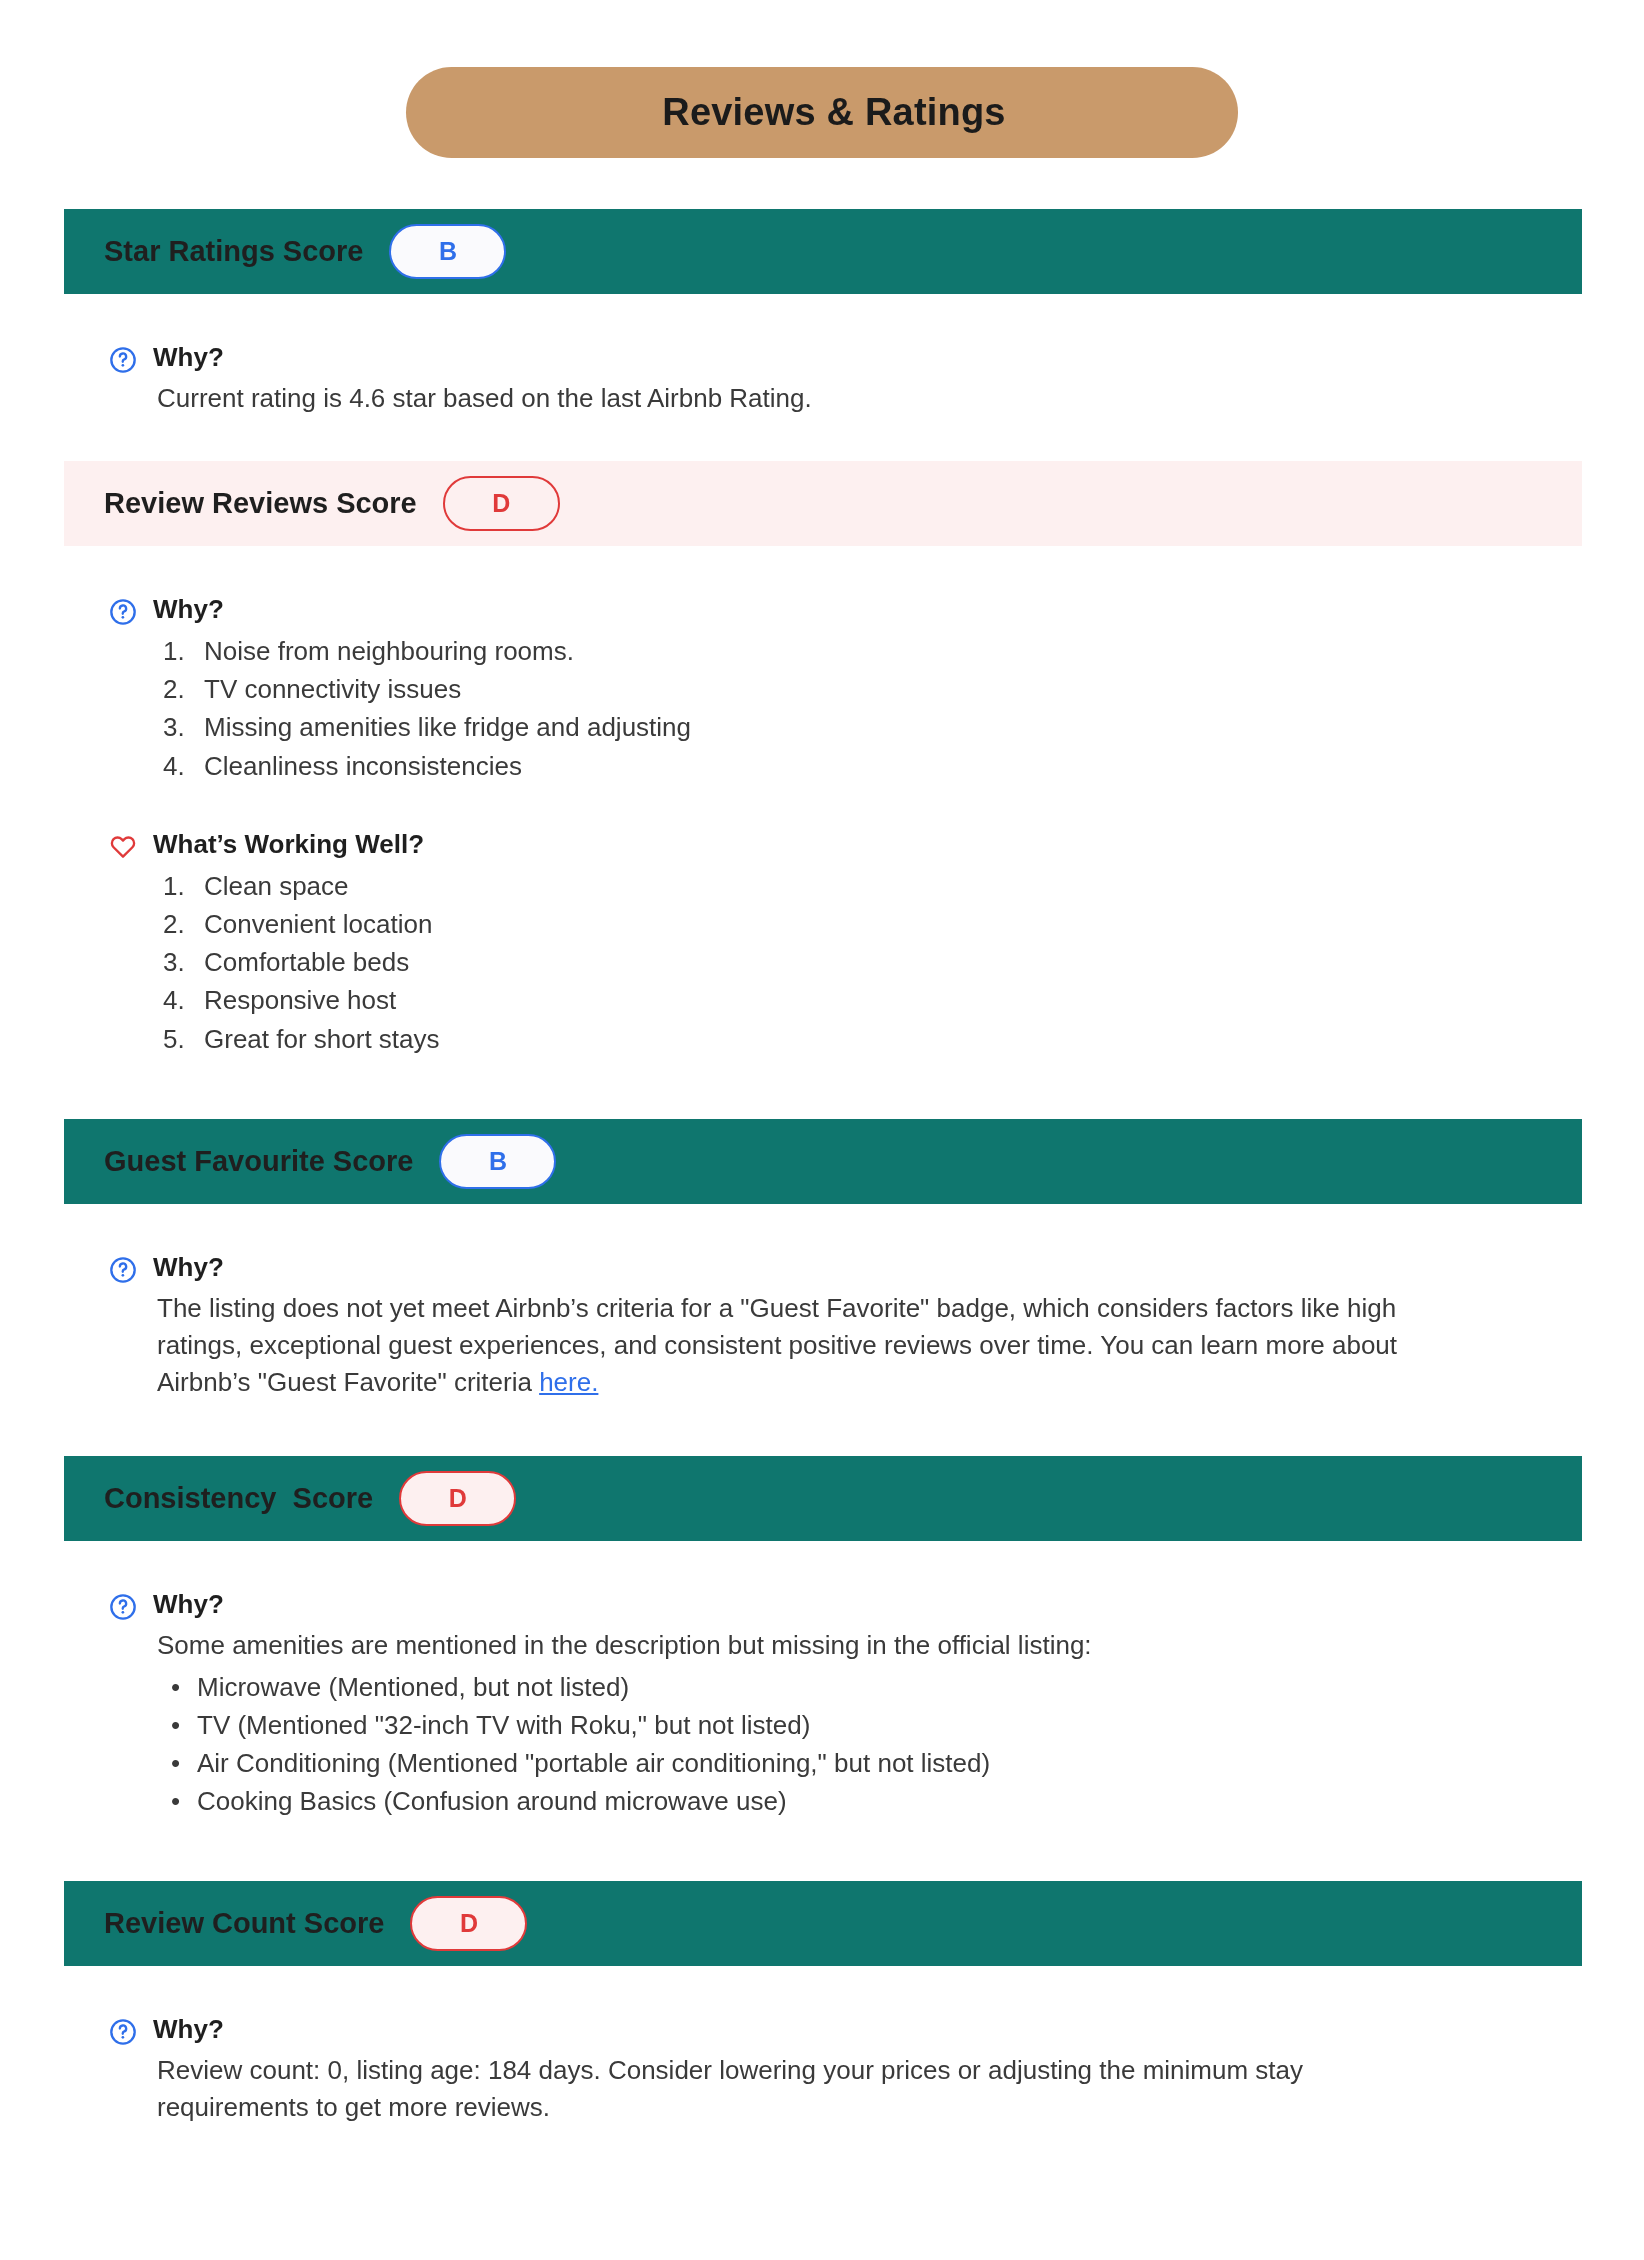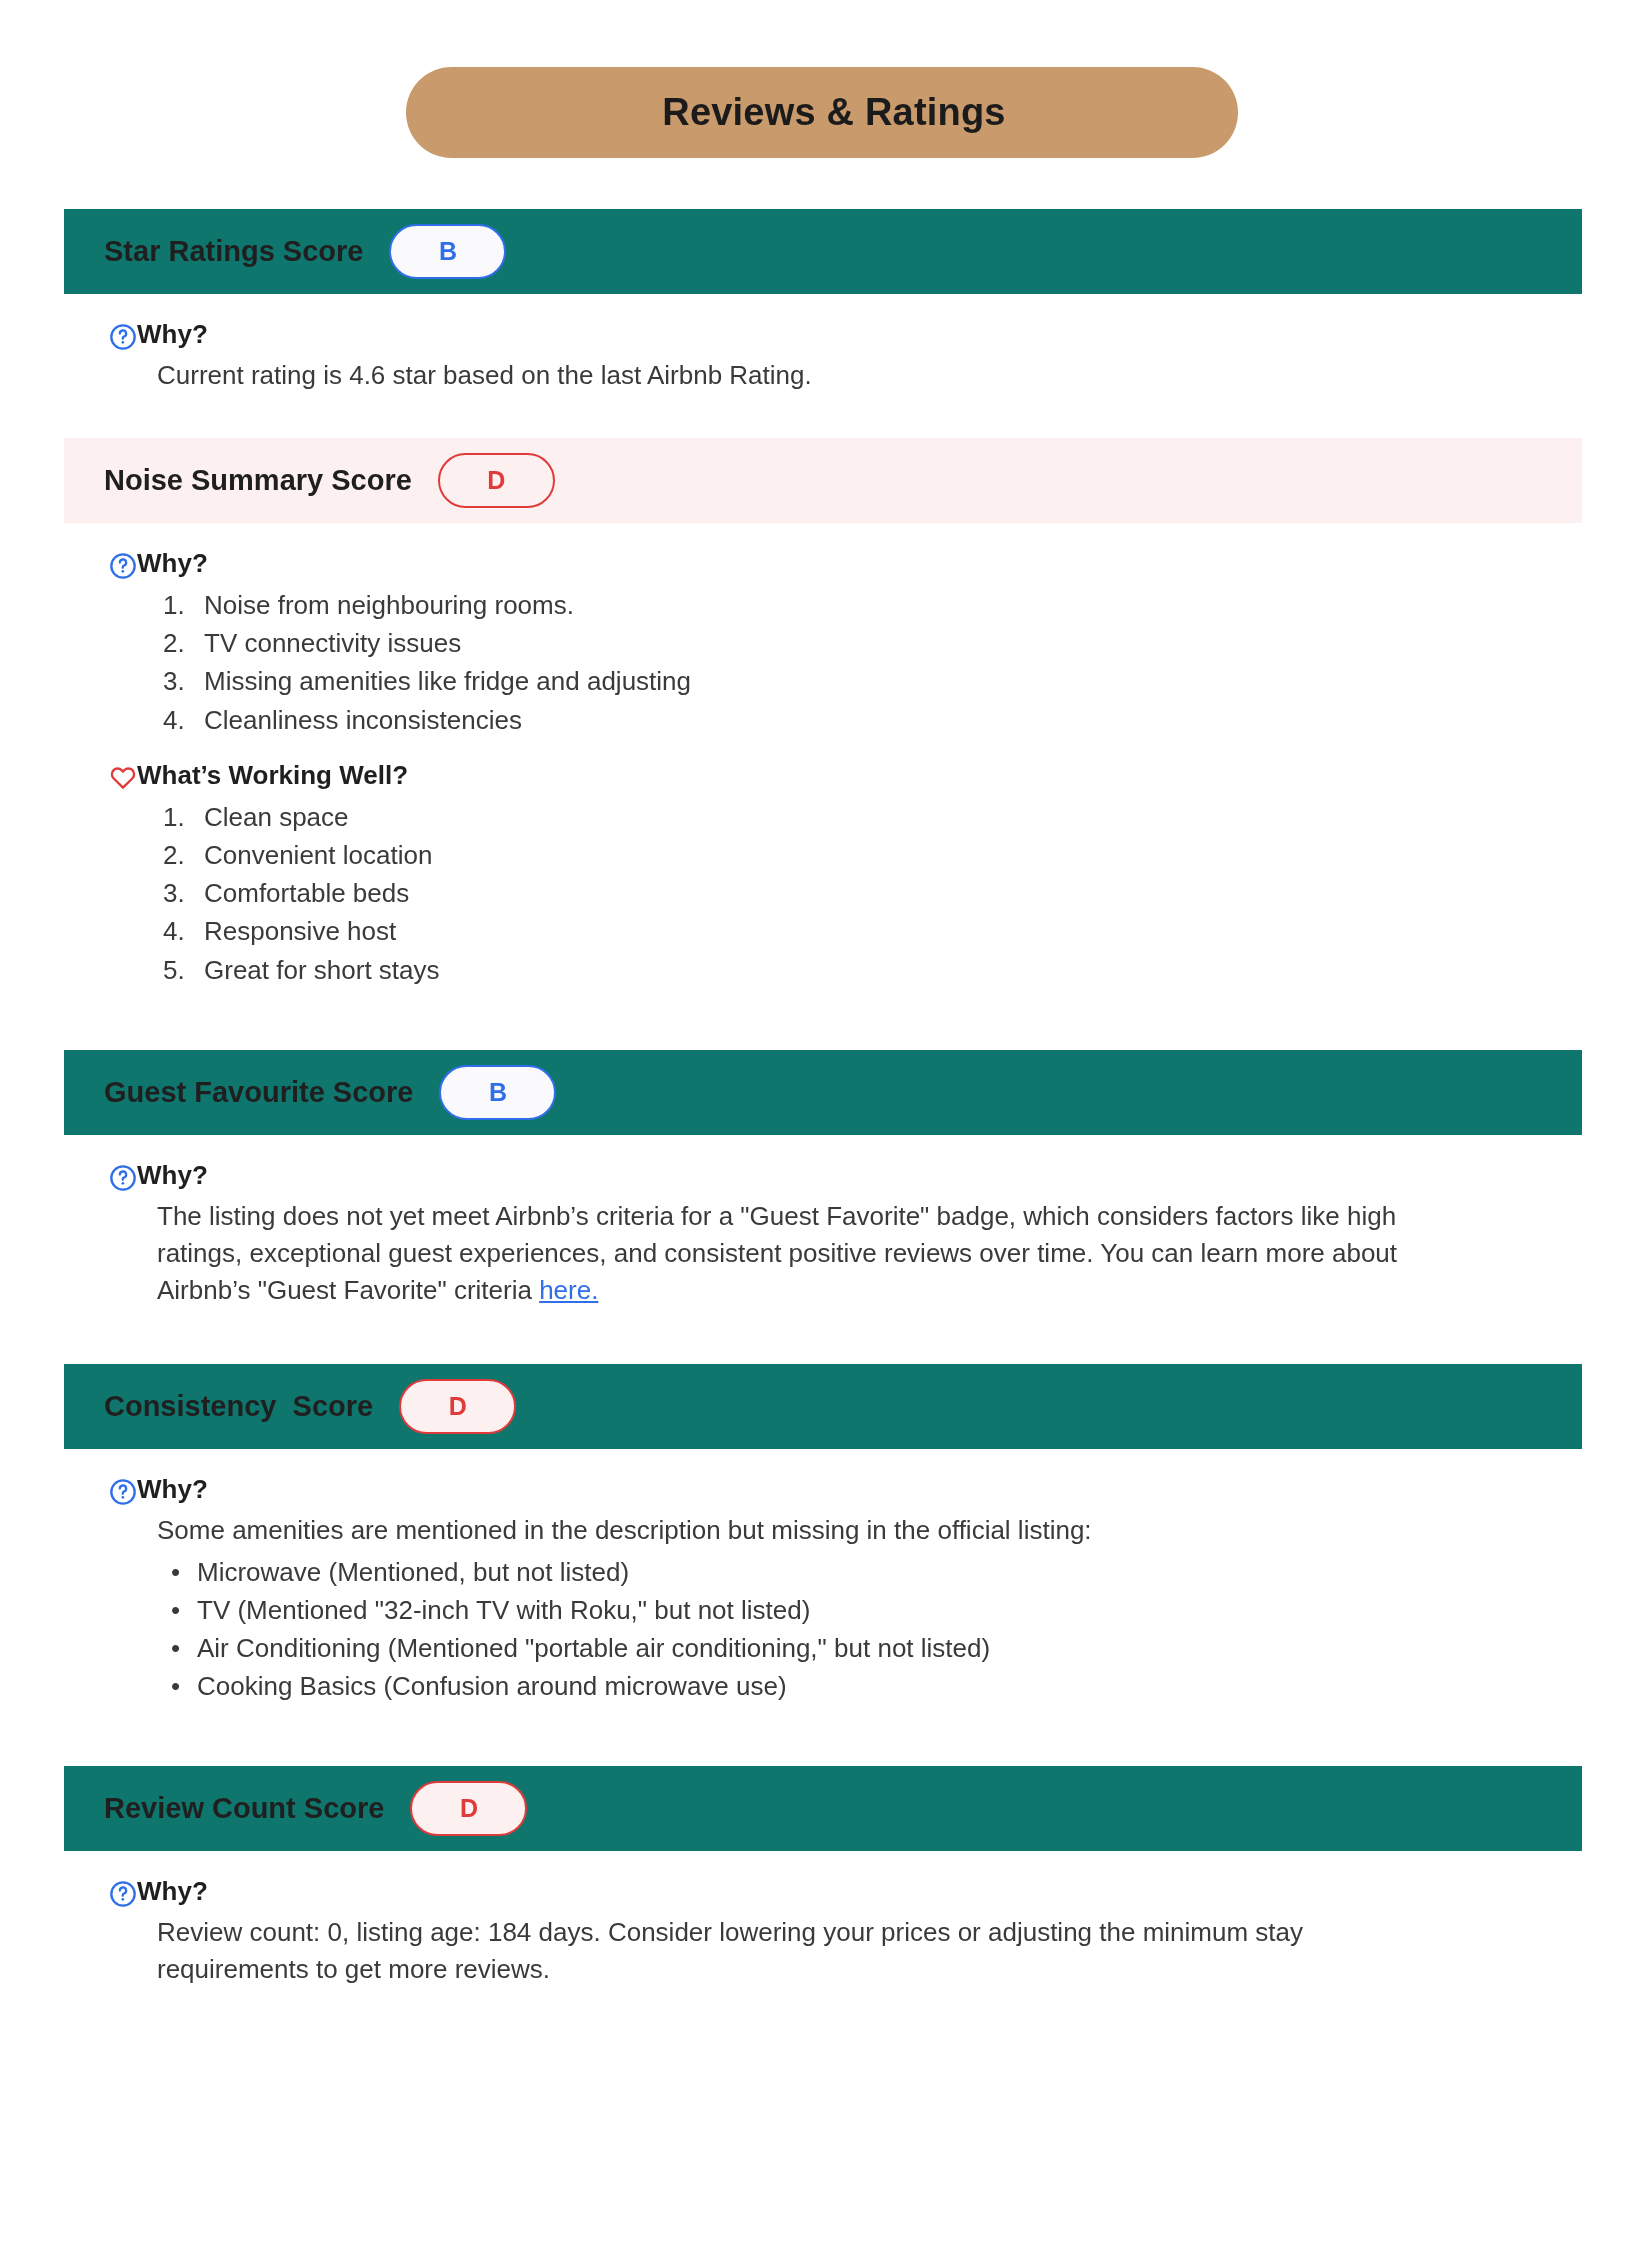--- a/index.html
+++ b/index.html
@@ -83,20 +83,22 @@
     background: #FDF0F0;
   }
 
   
   .reason-block {
     padding: 26px 0 0 45px;
   }
   .reason-head {
     display: flex;
     align-items: flex-start;
+    gap: 16px;
+    margin-top: 23px;
   }
   .reason-icon {
     flex: 0 0 auto;
     width: 28px;
     height: 28px;
     margin-top: 3px;
     display: block;
   }
   .reason-label {
     font-size: 26px;
@@ -185,21 +187,21 @@
       <span class="reason-label">Why?</span>
     </div>
     <div class="reason-body">
       <p>Current rating is 4.6 star based on the last Airbnb Rating.</p>
     </div>
   </div>
 
   <div class="gap-md"></div>
 
   <div class="score-band pink">
-    <span class="score-title">Noise Summary Score</span>
+    <span class="score-title">Review Reviews Score</span>
     <span class="score-badge grade-d">D</span>
   </div>
   <div class="reason-block">
     <div class="reason-head">
       <svg class="reason-icon" viewBox="0 0 24 24">
         <circle cx="12" cy="12" r="10" fill="none" stroke="#2f6FEA" stroke-width="2"></circle>
         <path d="M9.3 9.1a2.7 2.7 0 1 1 3.4 2.6c-.6.2-.9.7-.9 1.3v.5" fill="none" stroke="#2f6FEA" stroke-width="2" stroke-linecap="round"></path>
         <circle cx="11.9" cy="16.6" r="1.15" fill="#2f6FEA"></circle>
       </svg>
       <span class="reason-label">Why?</span>

